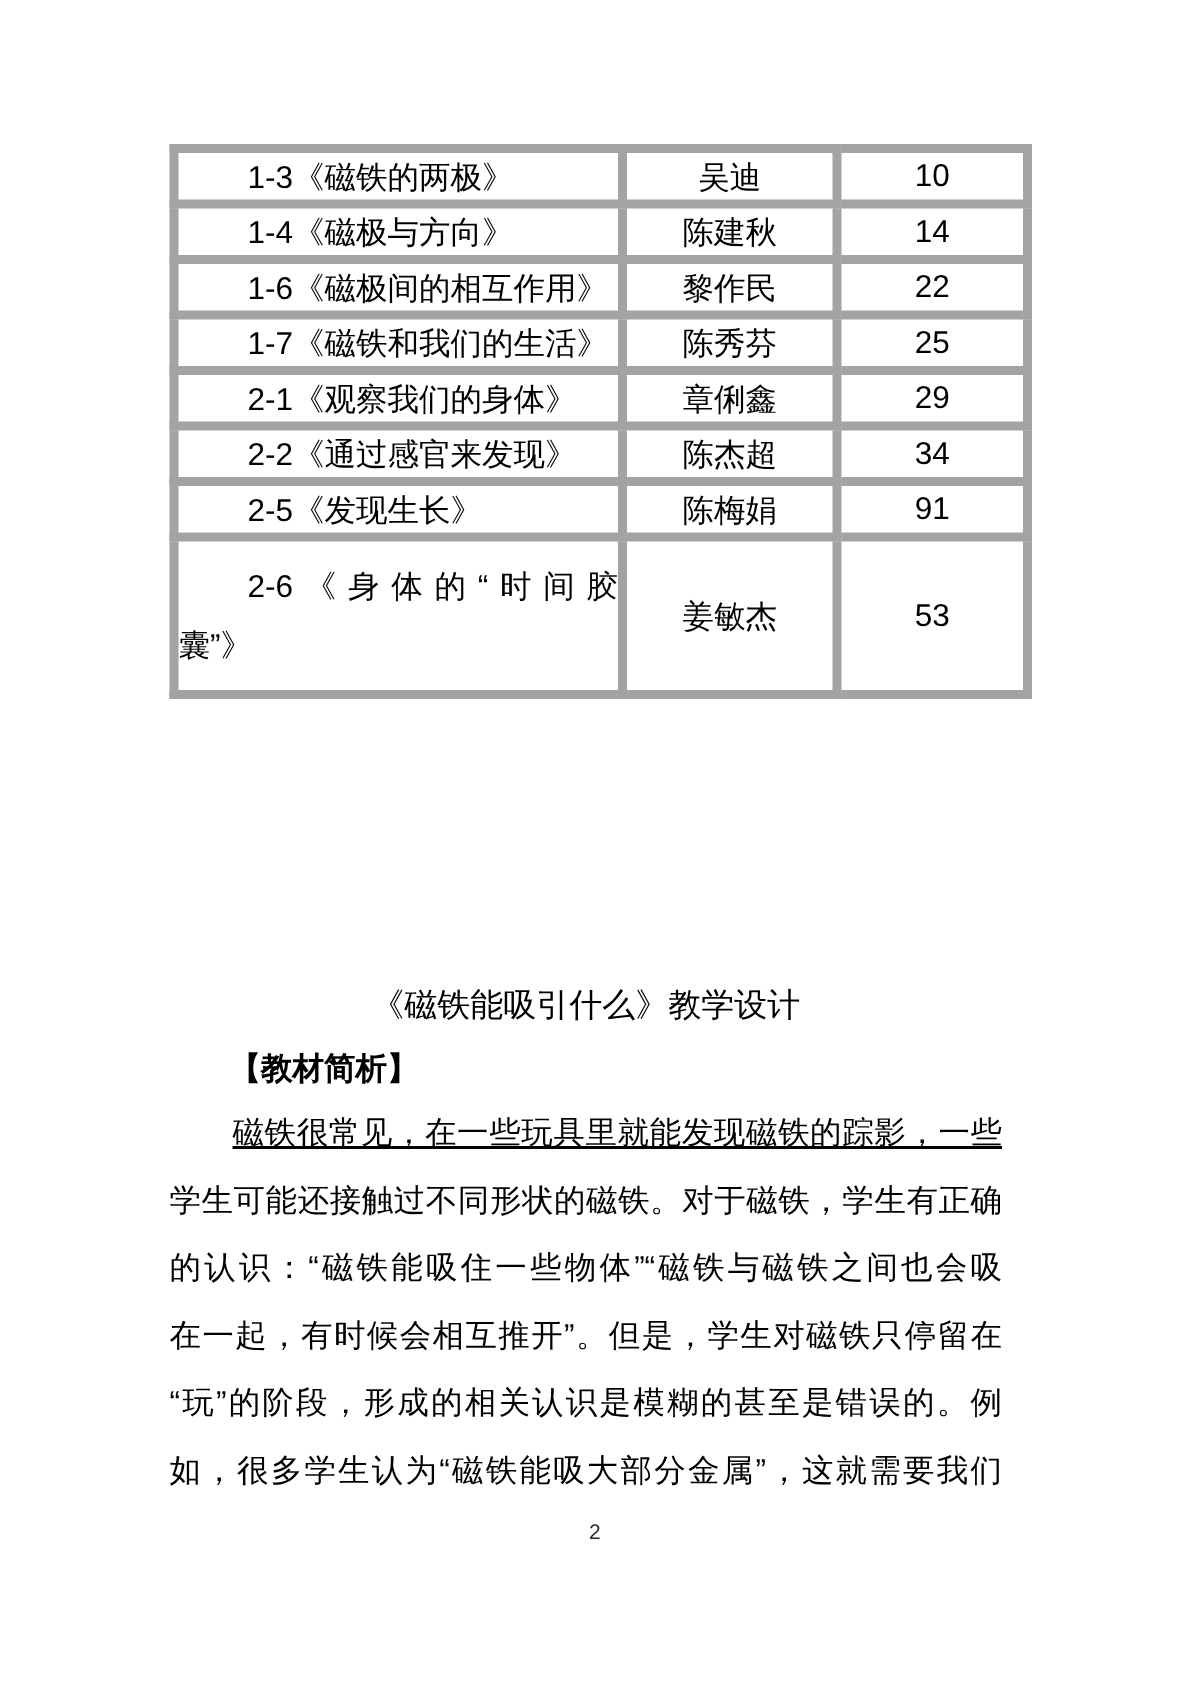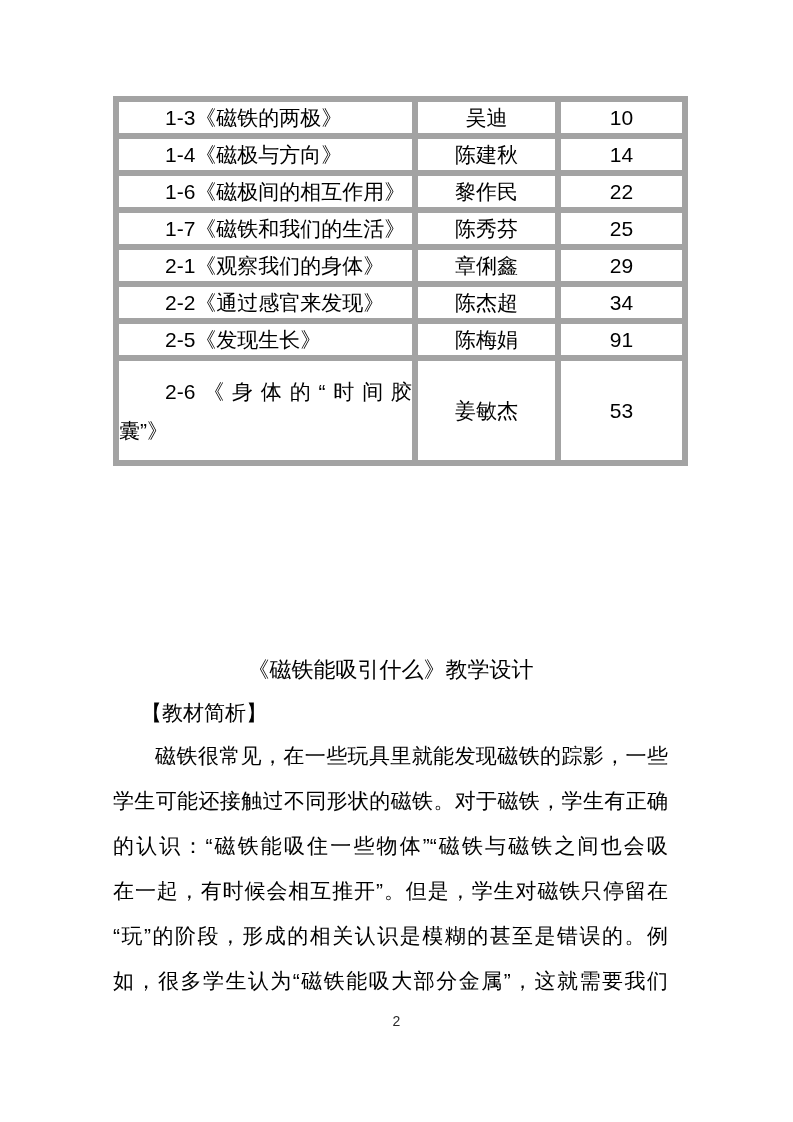--- a/index.html
+++ b/index.html
@@ -52,38 +52,38 @@
   
   .doc-title {
     position: absolute;
     top: 656px; left: 113px; width: 555px;
     font-size: 22px; font-weight: normal;
     text-align: center;
     line-height: 28px;
   }
   .section-heading {
     position: absolute;
-    top: 699px; left: 99px; width: 555px;
-    font-size: 21px; font-weight: normal;
+    top: 699px; left: 111px; width: 555px;
+    font-size: 21px; font-weight: bold;
     text-indent: 42px;
     line-height: 28px;
   }
   .body-paragraph {
     position: absolute;
     top: 733px; left: 113px; width: 555px;
     font-size: 21px;
     line-height: 45px;
   }
   .body-paragraph .ln {
     text-align: justify;
     text-align-last: justify;
     text-justify: inter-character;
     white-space: nowrap;
   }
-  .body-paragraph .ln.first { text-indent: 42px; }
+  .body-paragraph .ln.first { text-indent: 42px; text-decoration: underline; }
 
   
   .footer-page-number {
     position: absolute;
     top: 1013px; left: 0; width: 793px;
     text-align: center;
     font-size: 14px;
     color: #2b2b2b;
   }
 </style>

